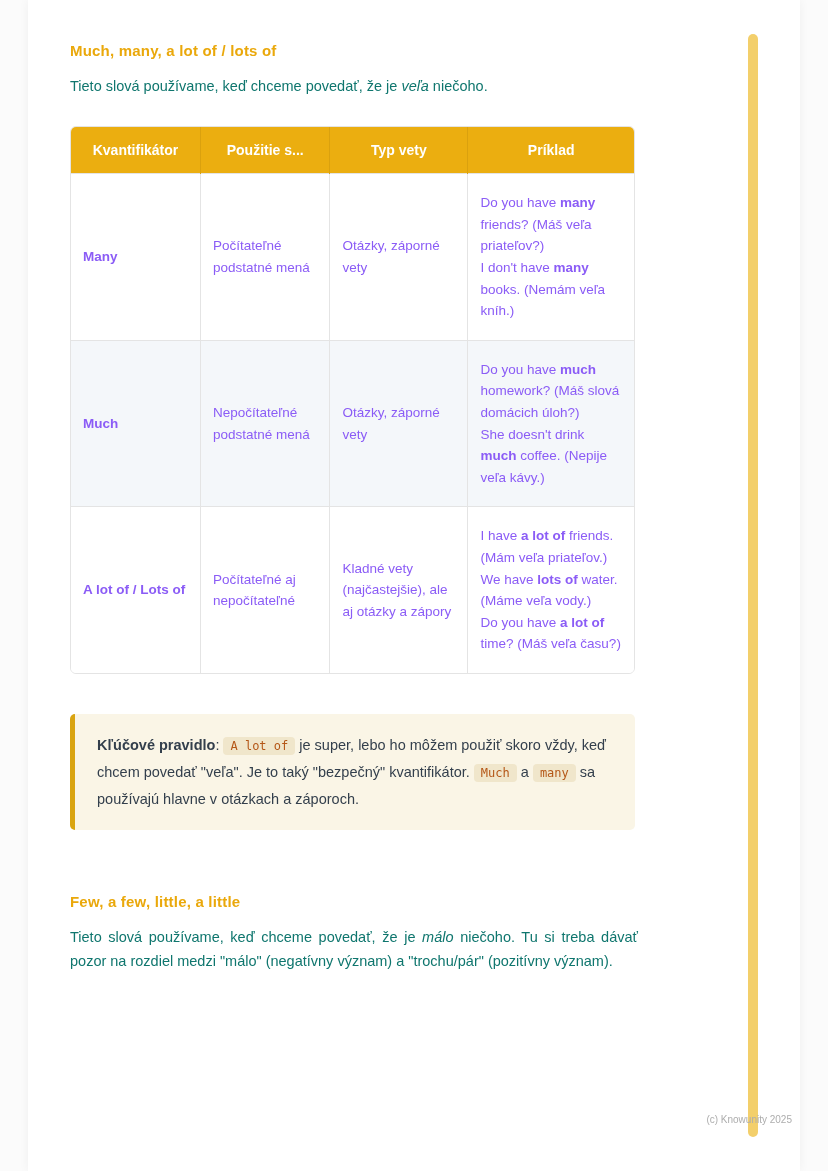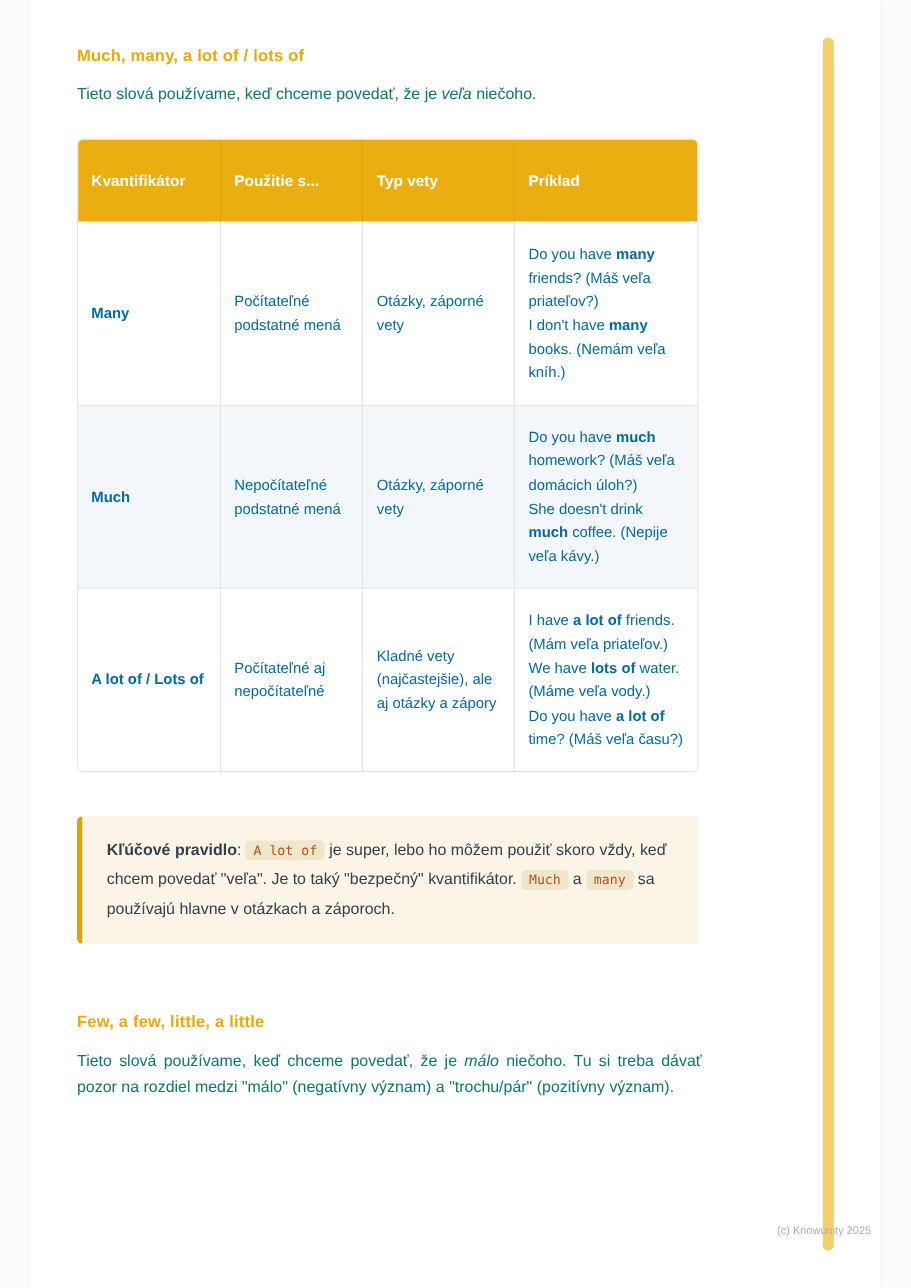--- a/index.html
+++ b/index.html
@@ -38,29 +38,29 @@
     font-family:"DejaVu Sans Mono",monospace;font-size:12px;
     background:var(--code-bg);color:var(--code-text);
     padding:2px 7px;border-radius:4px;white-space:nowrap;
   }
   .table-wrap{
     width:565px;border:1px solid var(--border);border-radius:6px;
     overflow:hidden;margin-bottom:40px;
   }
   table{width:100%;border-collapse:collapse;table-layout:fixed;}
   th{
-    background:var(--header-bg);color:#FFFFFF;text-align:left;
-    font-size:14px;font-weight:700;padding:29px 12px;
+    background:var(--header-bg);color:#FFFFFF;text-align:center;
+    font-size:14px;font-weight:700;padding:15px 12px;
     border-right:1px solid rgba(0,0,0,0.07);
   }
   th:last-child{border-right:none;}
   td{
     padding:18px 12px;vertical-align:middle;
     border-top:1px solid var(--border);border-right:1px solid var(--border);
-    line-height:1.6;font-size:13.5px;color:#0369a1;background:#FFFFFF;
+    line-height:1.6;font-size:13.5px;color:#8b5cf6;background:#FFFFFF;
   }
   td:last-child{border-right:none;}
   tr.alt td{background:var(--row-alt-bg);}
   .callout{
     width:565px;background:var(--callout-bg);
     border-left:5px solid var(--callout-border);border-radius:5px;
     padding:18px 22px;font-size:14.5px;line-height:1.85;
     margin-bottom:63px;color:#333F4C;
   }
   .stripe{
@@ -104,21 +104,21 @@
             <tr>
     <td><span class="b">Many</span></td>
     <td><span>Počítateľné podstatné mená</span></td>
     <td><span>Otázky, záporné vety</span></td>
     <td><span>Do you have </span><span class="b">many</span><span> friends? (Máš veľa priateľov?)</span><br><span>I don't have </span><span class="b">many</span><span> books. (Nemám veľa kníh.)</span></td>
   </tr>
             <tr class="alt">
     <td><span class="b">Much</span></td>
     <td><span>Nepočítateľné podstatné mená</span></td>
     <td><span>Otázky, záporné vety</span></td>
-    <td><span>Do you have </span><span class="b">much</span><span> homework? (Máš veľa domácich úloh?)</span><br><span>She doesn't drink </span><span class="b">much</span><span> coffee. (Nepije veľa kávy.)</span></td>
+    <td><span>Do you have </span><span class="b">much</span><span> homework? (Máš slová domácich úloh?)</span><br><span>She doesn't drink </span><span class="b">much</span><span> coffee. (Nepije veľa kávy.)</span></td>
   </tr>
             <tr>
     <td><span class="b">A lot of / Lots of</span></td>
     <td><span>Počítateľné aj nepočítateľné</span></td>
     <td><span>Kladné vety (najčastejšie), ale aj otázky a zápory</span></td>
     <td><span>I have </span><span class="b">a lot of</span><span> friends. (Mám veľa priateľov.)</span><br><span>We have </span><span class="b">lots of</span><span> water. (Máme veľa vody.)</span><br><span>Do you have </span><span class="b">a lot of</span><span> time? (Máš veľa času?)</span></td>
   </tr>
           </tbody>
       </table>
     </div>

